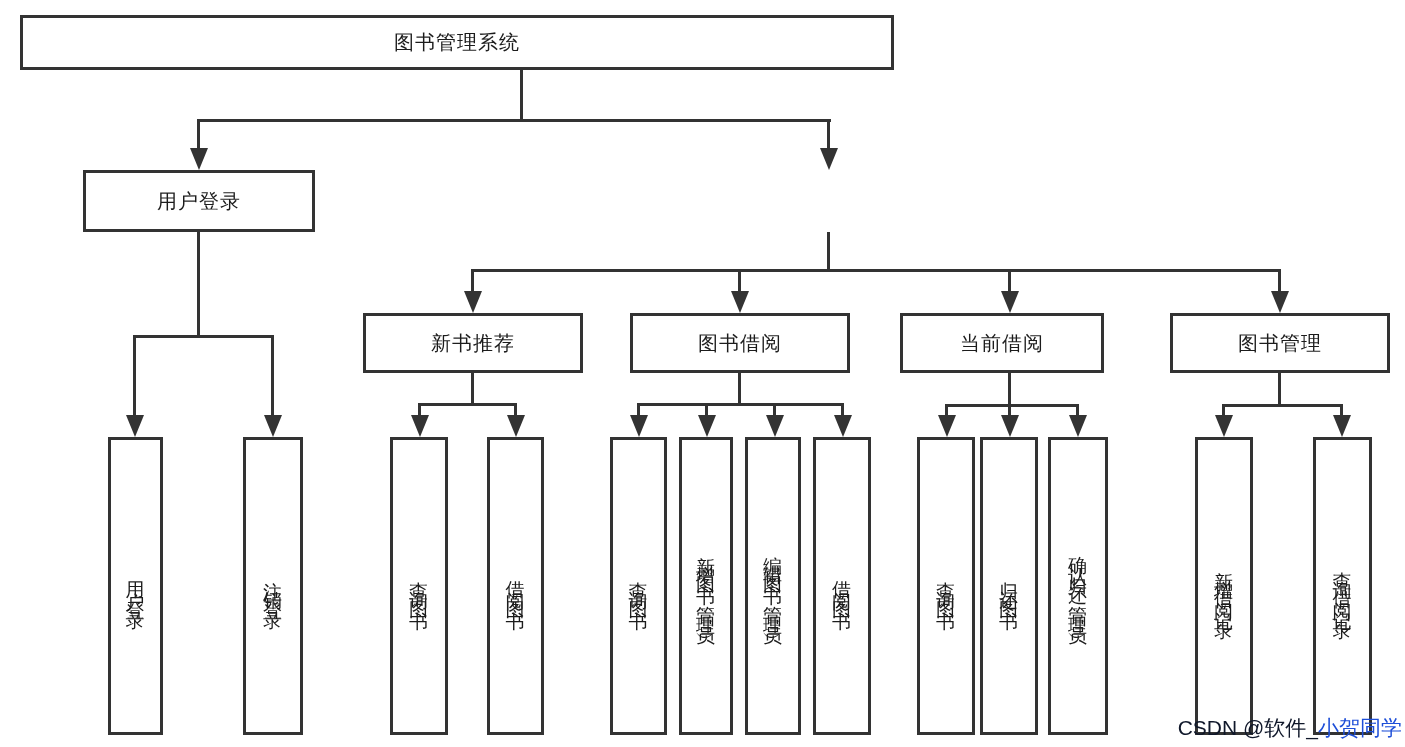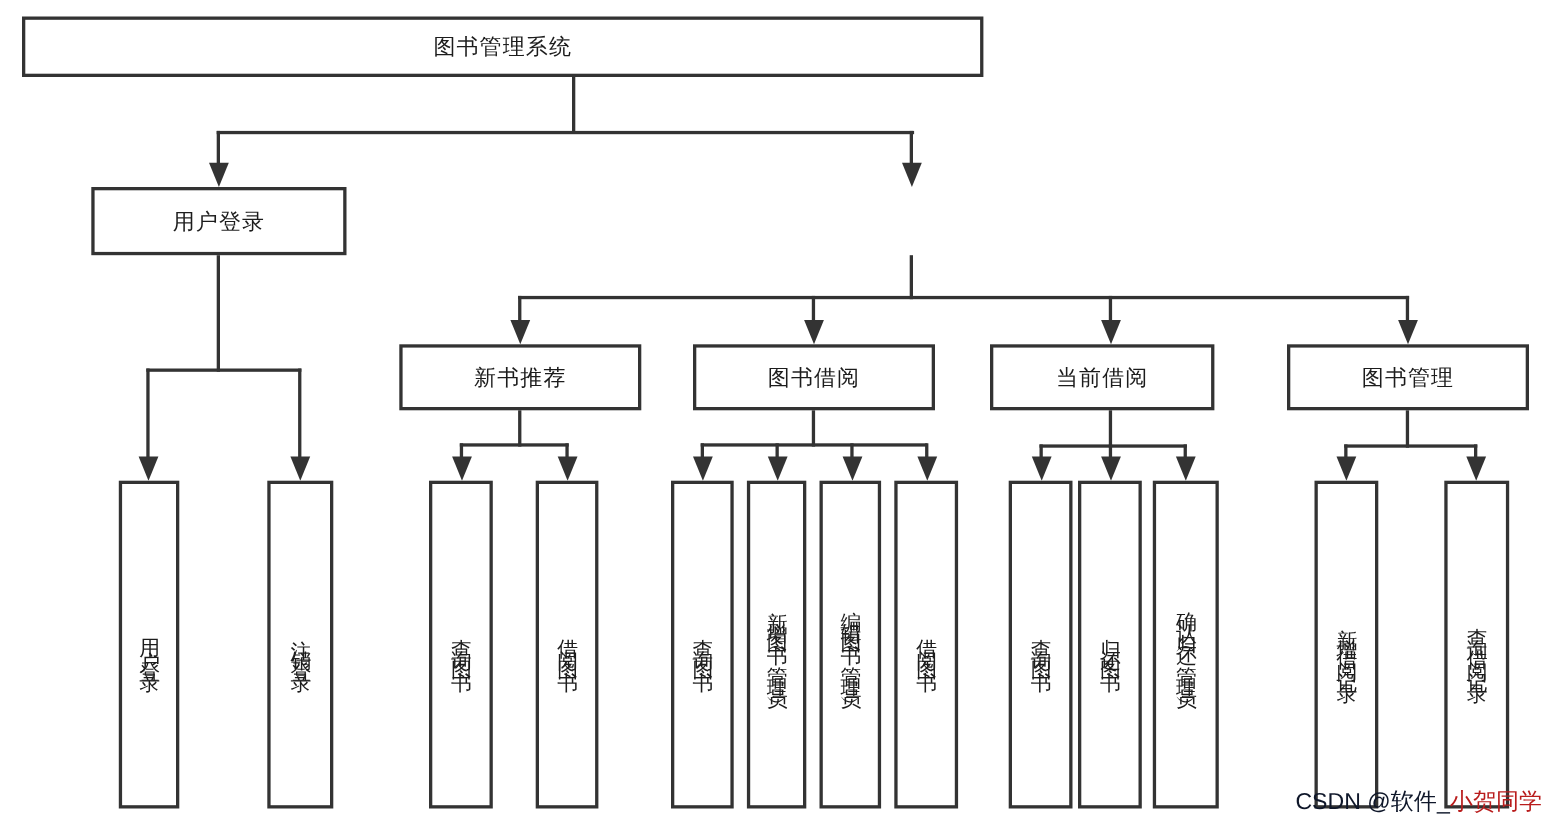--- a/index.html
+++ b/index.html
@@ -45,21 +45,21 @@
     border-top:22px solid #333333;
   }
   #watermark{
     position:absolute;
     right:3px;top:714px;
     font-size:21px;
     white-space:nowrap;
     z-index:5;
   }
   #watermark .wm-gray{color:#0f172a;}
-  #watermark .wm-pink{color:#b91c1c;}
+  #watermark .wm-pink{color:#1d4ed8;}
 </style>
 </head>
 <body>
 
 <div id="canvas">
 
   <div class="node h-node" style="left:20px;top:15px;width:874px;height:55px;">
     <span>图书管理系统</span>
   </div>
 

